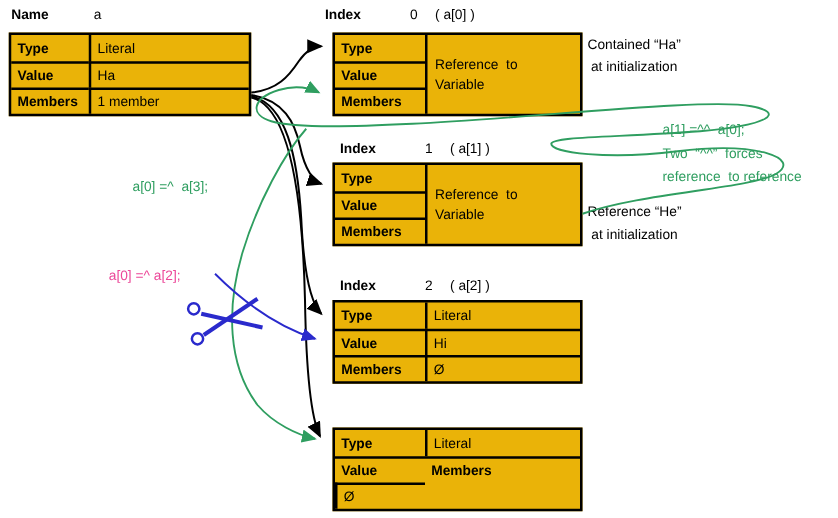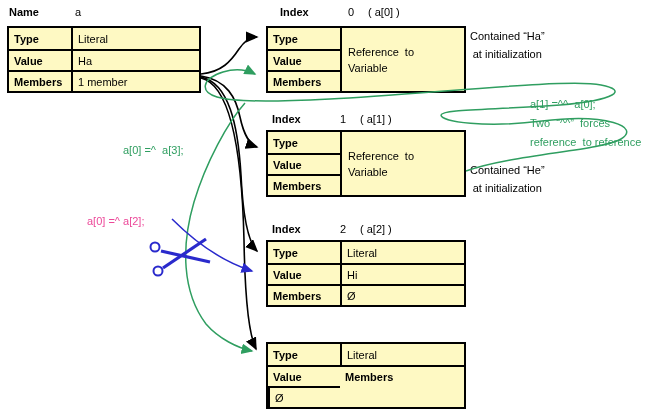--- a/index.html
+++ b/index.html
@@ -6,21 +6,21 @@
   #canvas{
     position:relative;width:670px;height:414px;background:#fff;
     font-family:"Liberation Sans",sans-serif;font-size:11px;color:#000;
     overflow:hidden;
     border-radius:29px;
   }
   .hdr{position:absolute;white-space:nowrap;line-height:16px;}
   .hdr .h-label{font-weight:bold;display:inline-block;}
   .hdr .h-num{display:inline-block;}
   .tbl{
-    position:absolute;background:#fef9c3;border:2px solid #000;
+    position:absolute;background:#eab308;border:2px solid #000;
     display:grid;grid-auto-rows:21px;z-index:1;
   }
   .c{padding:0 5px;display:flex;align-items:center;white-space:nowrap;overflow:hidden;}
   .lbl{font-weight:bold;}
   .bt{border-top:2px solid #000;}
   .bl{border-left:2px solid #000;}
   .merged{
     grid-column:2;grid-row:1/4;border-left:2px solid #000;
     display:flex;align-items:center;padding:0 6px;
     white-space:pre-wrap;line-height:16px;
@@ -40,21 +40,21 @@
 
   <div class="tbl" style="left:7px;top:26px;width:190px;grid-template-columns:62px 1fr;">
     <div class="c lbl">Type</div>
     <div class="c bl">Literal</div>
     <div class="c lbl bt">Value</div>
     <div class="c bl bt">Ha</div>
     <div class="c lbl bt">Members</div>
     <div class="c bl bt">1 member</div>
   </div>
 
-  <div class="hdr" style="left:280px;top:4px;">
+  <div class="hdr" style="left:260px;top:4px;">
     <span class="h-label" style="width:68px;">Index</span><span class="h-num" style="width:20px;">0</span><span>( a[0] )</span>
   </div>
   <div class="tbl" style="left:266px;top:26px;width:196px;grid-template-columns:72px 1fr;">
     <div class="c lbl" style="grid-column:1;">Type</div>
     <div class="c lbl bt" style="grid-column:1;">Value</div>
     <div class="c lbl bt" style="grid-column:1;">Members</div>
     <div class="merged">Reference  to
 Variable</div>
   </div>
   <div class="ann" style="top:27px;">Contained “Ha”
@@ -63,21 +63,21 @@
   <div class="hdr" style="left:272px;top:111px;">
     <span class="h-label" style="width:68px;">Index</span><span class="h-num" style="width:20px;">1</span><span>( a[1] )</span>
   </div>
   <div class="tbl" style="left:266px;top:130px;width:196px;grid-template-columns:72px 1fr;">
     <div class="c lbl" style="grid-column:1;">Type</div>
     <div class="c lbl bt" style="grid-column:1;">Value</div>
     <div class="c lbl bt" style="grid-column:1;">Members</div>
     <div class="merged">Reference  to
 Variable</div>
   </div>
-  <div class="ann" style="top:161px;">Contained “He”
+  <div class="ann" style="top:161px;">Reference “He”
 at initialization</div>
 
   <div class="hdr" style="left:272px;top:221px;">
     <span class="h-label" style="width:68px;">Index</span><span class="h-num" style="width:20px;">2</span><span>( a[2] )</span>
   </div>
   <div class="tbl" style="left:266px;top:240px;width:196px;grid-template-columns:72px 1fr;">
     <div class="c lbl">Type</div>
     <div class="c bl">Literal</div>
     <div class="c lbl bt">Value</div>
     <div class="c bl bt">Hi</div>
@@ -86,21 +86,21 @@
   </div>
 
   <div class="tbl" style="left:266px;top:342px;width:196px;grid-template-columns:72px 1fr;">
     <div class="c lbl">Type</div>
     <div class="c bl">Literal</div>
     <div class="c lbl bt">Value</div>
     <div class="c lbl bt">Members</div>
     <div class="c bl bt">Ø</div>
   </div>
 
-  <div class="note" style="left:123px;top:141px;color:#2f9e60;">a[0] =^  a[3];</div>
+  <div class="note" style="left:106px;top:141px;color:#2f9e60;">a[0] =^  a[3];</div>
   <div class="note" style="left:87px;top:212px;color:#ec4899;">a[0] =^ a[2];</div>
   <div class="note" style="left:530px;top:95px;color:#2f9e60;">a[1] =^^  a[0];
 Two  “^^”  forces
 reference  to reference</div>
 
   <svg class="overlay" width="670" height="414" viewBox="0 0 670 414">
     <defs>
       <marker id="m-black" markerWidth="9" markerHeight="9" refX="7" refY="3.5" orient="auto">
         <path d="M0,0 L8,3.5 L0,7 Z" fill="#000"></path>
       </marker>

